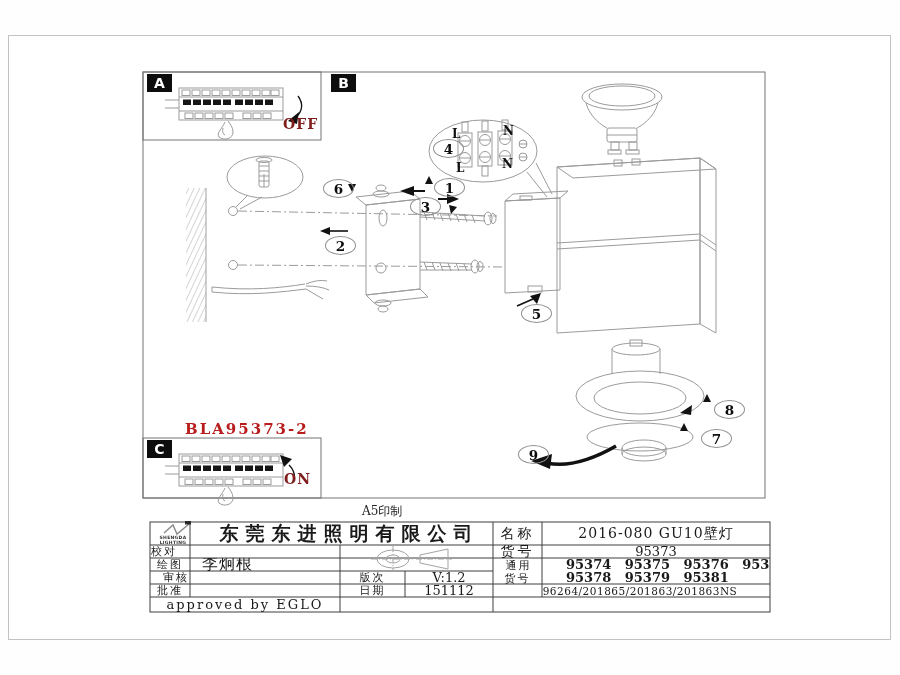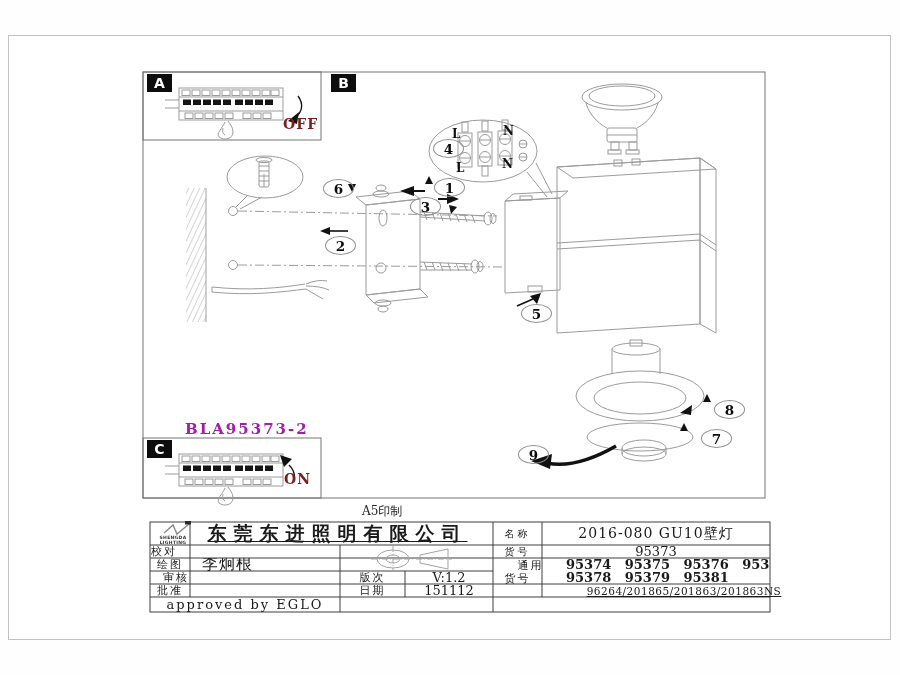--- a/index.html
+++ b/index.html
@@ -7,26 +7,26 @@
          font-family:"Liberation Sans",sans-serif;color:#1a1a1a;}
   .abs{position:absolute;}
   .sheet{left:8px;top:35px;width:881px;height:603px;background:#fff;border:1px solid #c2c2c2;}
   svg.art{left:0;top:0;width:900px;height:675px;}
   .seclbl{width:25px;height:18px;background:#0d0d0d;color:#fff;display:flex;align-items:center;
           justify-content:center;font:bold 14px "DejaVu Sans",sans-serif;}
   .co{width:29px;height:17px;border:1px solid #8f8f8f;border-radius:50%;display:flex;align-items:center;
       justify-content:center;font:600 13.5px "DejaVu Serif",serif;color:#0c0c0c;}
   .tl{font:600 12px "DejaVu Serif",serif;color:#111;}
   .switchtxt{font:700 14px "DejaVu Serif",serif;letter-spacing:1px;color:#7f1d1d;}
-  .code{font:600 15px "DejaVu Serif",serif;letter-spacing:2px;color:#a21caf;}
+  .code{font:600 15px "DejaVu Serif",serif;letter-spacing:2px;color:#b91c1c;}
   .printnote{width:120px;text-align:left;font:12px "DejaVu Serif",serif;color:#222;}
   .cell{display:flex;align-items:center;justify-content:center;overflow:hidden;white-space:nowrap;}
   .zh{font-family:"DejaVu Sans","Liberation Sans",sans-serif;}
   .company{font-size:19px;font-weight:600;letter-spacing:7px;}
-  .tlabel{font-size:10px;letter-spacing:3px;}
+  .tlabel{font-size:14px;letter-spacing:3px;}
   .tlabel-sm{font-size:11px;letter-spacing:2px;}
   .tval{font:13px "DejaVu Serif",serif;}
   .nameval{font:14px "DejaVu Serif",serif;letter-spacing:1px;}
   .partnums{font:600 13px "DejaVu Serif",serif;word-spacing:9px;}
   .codesline{font:10.5px "DejaVu Serif",serif;letter-spacing:.5px;}
   .approved{font:13px "DejaVu Serif",serif;letter-spacing:2px;}
   .logotxt{width:38px;text-align:center;font:700 4.5px "DejaVu Sans",sans-serif;color:#333;line-height:5px;letter-spacing:.3px;}
 </style>
 </head>
 <body>
@@ -288,39 +288,39 @@
   <div class="abs tl" style="left:452px;top:127px;">L</div>
   <div class="abs tl" style="left:503px;top:124px;">N</div>
   <div class="abs tl" style="left:456px;top:161px;">L</div>
   <div class="abs tl" style="left:502px;top:157px;">N</div>
 
   <div class="abs printnote" style="left:362px;top:503px;">A5印制</div>
 
   <div class="abs logotxt" style="left:154px;top:535px;">SHENGDA</div>
   <div class="abs logotxt" style="left:154px;top:540px;">LIGHTING</div>
 
-  <div class="abs cell zh company" style="left:186px;top:522px;width:303px;height:23px;text-decoration:underline;">东莞东进照明有限公司</div>
+  <div class="abs cell zh company" style="left:198px;top:522px;width:303px;height:23px;">东莞东进照明有限公司</div>
   <div class="abs cell zh tlabel" style="left:493px;top:522px;width:49px;height:23px;">名称</div>
   <div class="abs cell nameval" style="left:542px;top:522px;width:228px;height:23px;">2016-080 GU10壁灯</div>
 
   <div class="abs cell zh tlabel-sm" style="left:150px;top:545px;width:28px;height:13px;">校对</div>
   <div class="abs cell zh tlabel" style="left:493px;top:545px;width:49px;height:13px;">货号</div>
   <div class="abs cell tval" style="left:542px;top:545px;width:228px;height:13px;">95373</div>
 
   <div class="abs cell zh tlabel-sm" style="left:150px;top:558px;width:40px;height:13px;">绘图</div>
   <div class="abs cell zh" style="left:190px;top:558px;width:90px;height:13px;justify-content:flex-start;padding-left:12px;font-size:16px;letter-spacing:1px;">李炯根</div>
 
-  <div class="abs cell zh tlabel-sm" style="left:493px;top:559px;width:51px;height:13px;padding-left:12px;">通用</div>
+  <div class="abs cell zh tlabel-sm" style="left:493px;top:559px;width:51px;height:13px;">通用</div>
   <div class="abs cell zh tlabel-sm" style="left:493px;top:572px;width:49px;height:13px;">货号</div>
   <div class="abs cell partnums" style="left:566px;top:558px;width:204px;height:13px;justify-content:flex-start;">95374 95375 95376 95377</div>
   <div class="abs cell partnums" style="left:566px;top:571px;width:204px;height:13px;justify-content:flex-start;">95378 95379 95381</div>
 
   <div class="abs cell zh tlabel-sm" style="left:150px;top:571px;width:52px;height:13px;">审核</div>
   <div class="abs cell zh tlabel-sm" style="left:340px;top:571px;width:65px;height:13px;">版次</div>
   <div class="abs cell tval" style="left:405px;top:571px;width:88px;height:13px;">V:1.2</div>
 
   <div class="abs cell zh tlabel-sm" style="left:150px;top:584px;width:40px;height:13px;">批准</div>
   <div class="abs cell zh tlabel-sm" style="left:340px;top:584px;width:65px;height:13px;">日期</div>
   <div class="abs cell tval" style="left:405px;top:584px;width:88px;height:13px;">151112</div>
-  <div class="abs cell codesline" style="left:570px;top:584px;width:228px;height:13px;text-decoration:underline;">96264/201865/201863/201863NS</div>
+  <div class="abs cell codesline" style="left:526px;top:584px;width:228px;height:13px;">96264/201865/201863/201863NS</div>
 
   <div class="abs cell approved" style="left:150px;top:597px;width:190px;height:15px;">approved by EGLO</div>
 </div>
 
 </body></html>

